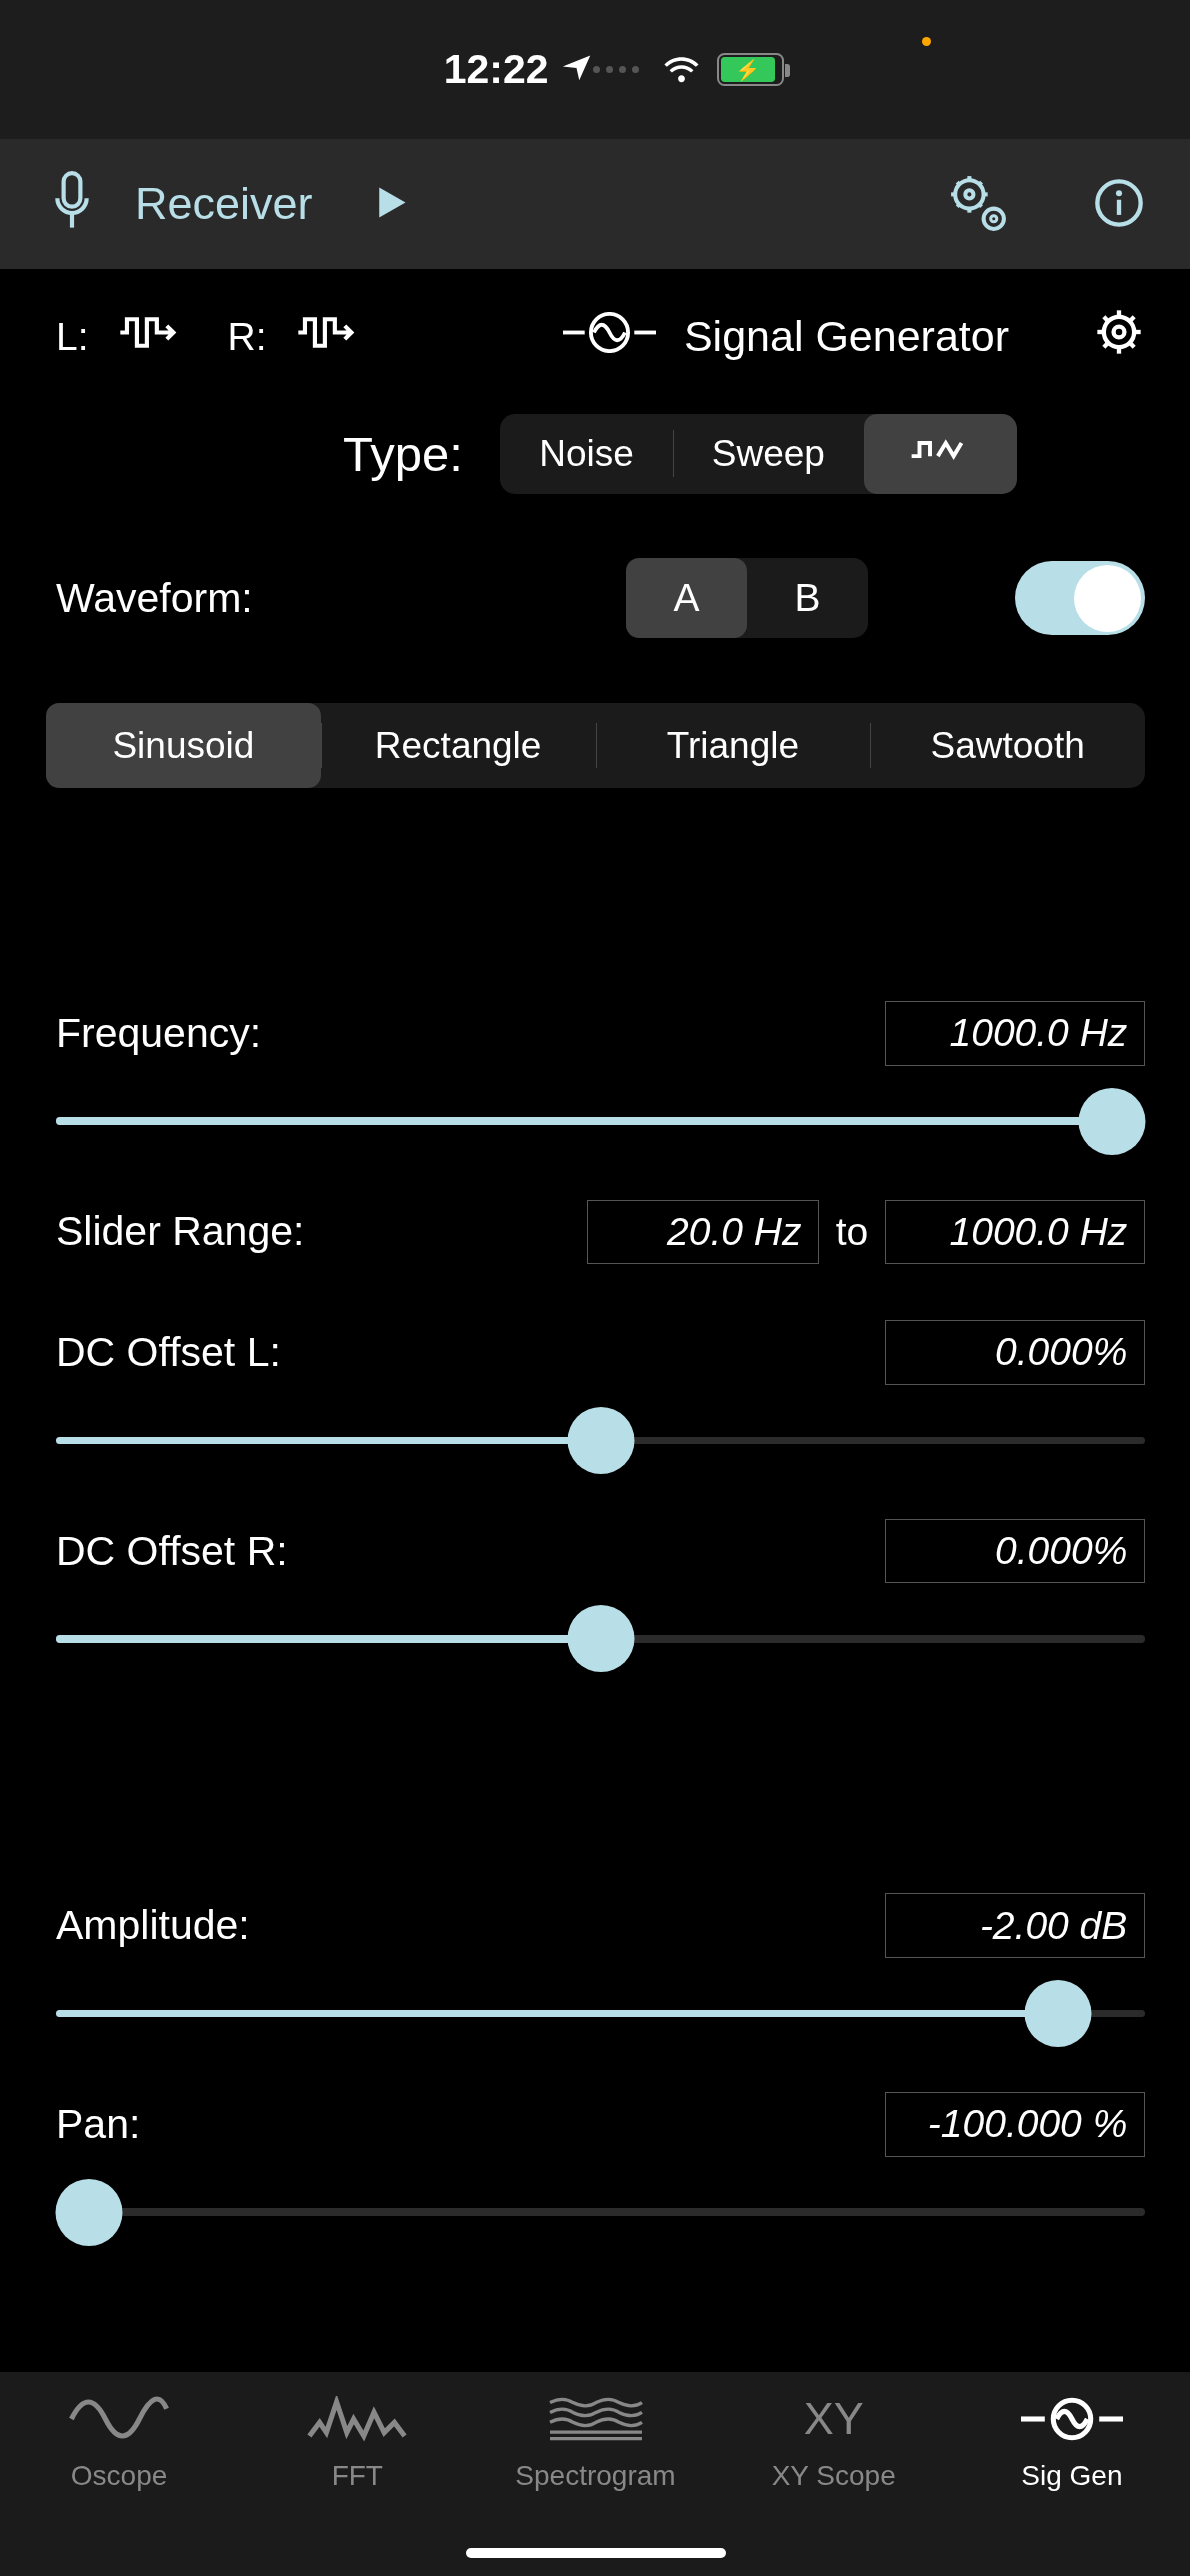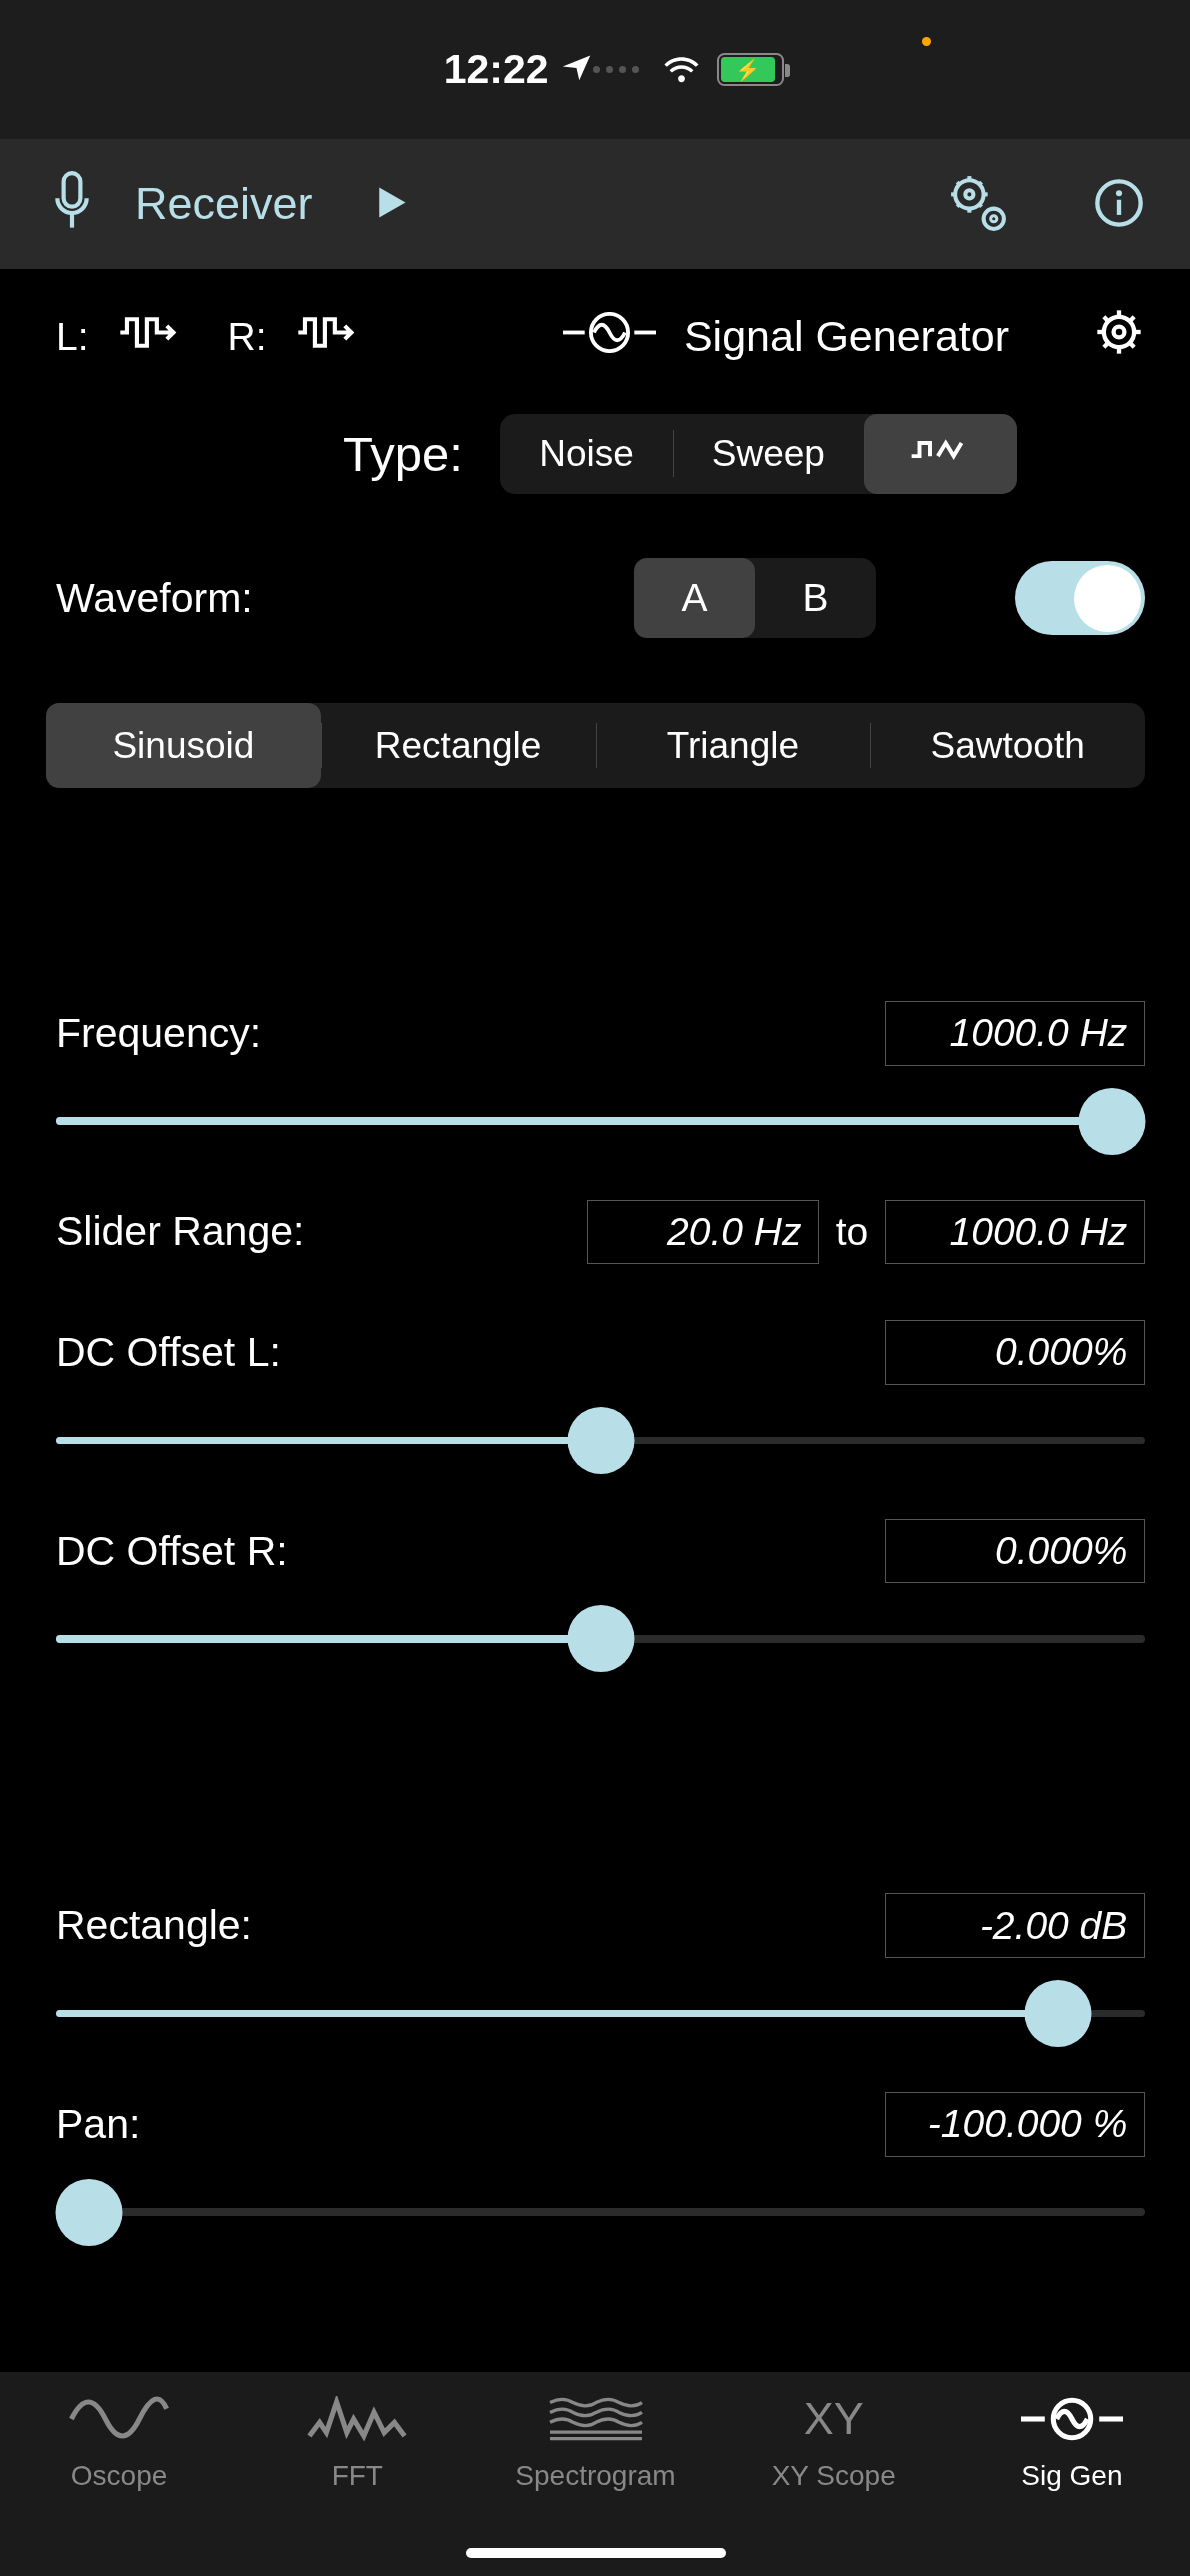--- a/index.html
+++ b/index.html
@@ -89,21 +89,21 @@
     width: 0.9px;
     background: #444;
   }
   .seg-btn.selected { background: #414141; border-radius: 13px; }
 
   
   .waveform-row {
     display: flex;
     align-items: center;
     padding: 46px 46px 28px 56px;
-    gap: 28px;
+    gap: 36px;
   }
   .wf-label { font-size: 41px; flex: 1; }
   .ab-group {
     display:flex; background:#1b1b1b; border-radius:15px; height:80px;
   }
   .ab-btn { width:121px; display:flex; align-items:center; justify-content:center; font-size:39px; color:#fff;}
   .ab-btn.selected { background:#414141; border-radius:13px; }
   .toggle {
     width: 130px; height: 74px; background: #b8dfe8; border-radius: 37px;
     position: relative; margin-left: 111px;
@@ -400,21 +400,21 @@
       <div class="slider-track"></div>
       <div class="slider-fill" style="width:50%"></div>
       <div class="slider-thumb" style="left:50%"></div>
     </div>
   </div>
 
   <div class="gap"></div>
 
   <div class="param-row">
     <div class="param-top">
-      <span class="param-label">Rectangle:</span>
+      <span class="param-label">Amplitude:</span>
       <div class="value-box">-2.00 dB</div>
     </div>
     <div class="slider">
       <div class="slider-track"></div>
       <div class="slider-fill" style="width:92%"></div>
       <div class="slider-thumb" style="left:92%"></div>
     </div>
   </div>
 
   <div class="param-row">

